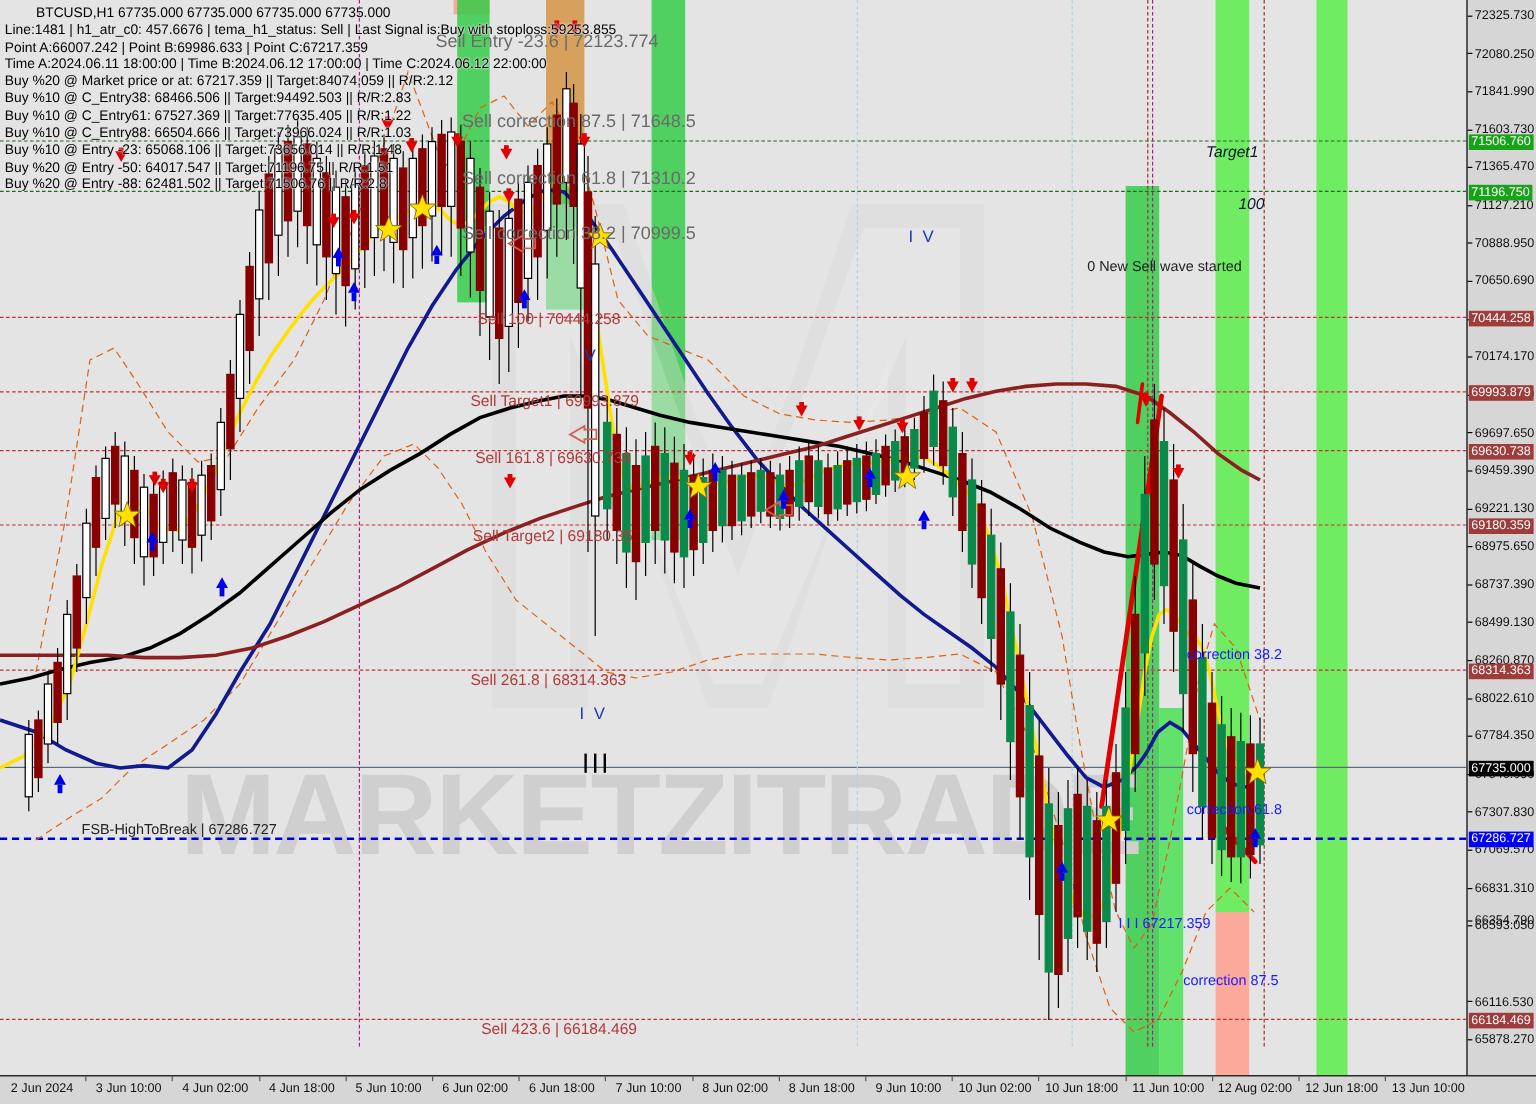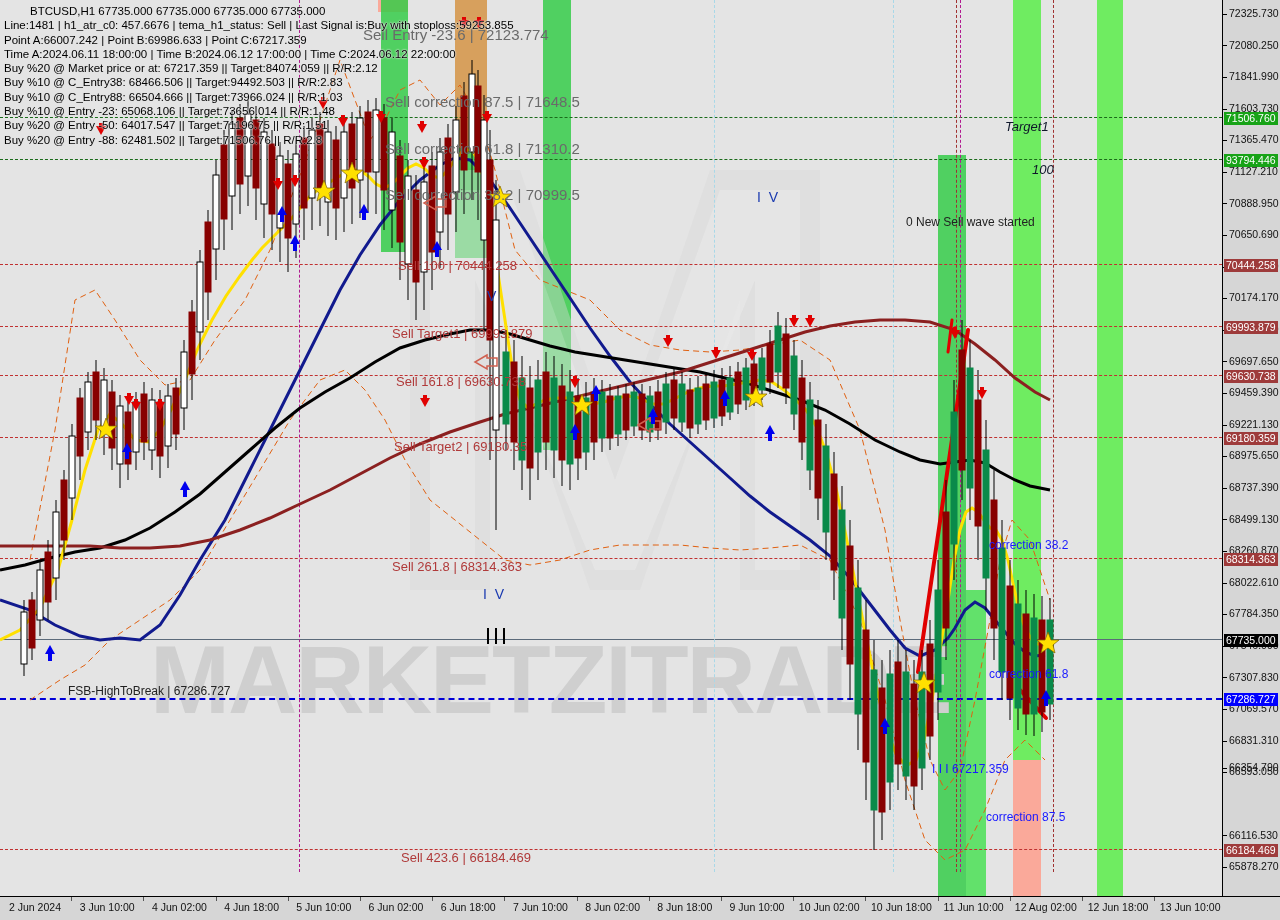--- a/index.html
+++ b/index.html
@@ -660,20 +660,21 @@
       </div>
 
     <div id="header">
       <div class="hrow title">BTCUSD,H1  67735.000 67735.000 67735.000 67735.000</div>
       <div id="header-lines">
           <div class="hrow">Line:1481 |  h1_atr_c0: 457.6676 |  tema_h1_status: Sell | Last Signal is:Buy with stoploss:59253.855</div>
           <div class="hrow">Point A:66007.242 | Point B:69986.633 | Point C:67217.359</div>
           <div class="hrow">Time A:2024.06.11 18:00:00 | Time B:2024.06.12 17:00:00 | Time C:2024.06.12 22:00:00</div>
           <div class="hrow">Buy %20 @ Market price or at: 67217.359 ||  Target:84074.059 ||  R/R:2.12</div>
           <div class="hrow">Buy %10 @ C_Entry38: 68466.506 ||  Target:94492.503 ||  R/R:2.83</div>
+          <div class="hrow">Buy %10 @ C_Entry61: 67527.369 ||  Target:77635.405 ||  R/R:1.22</div>
           <div class="hrow">Buy %10 @ C_Entry88: 66504.666 ||  Target:73966.024 ||  R/R:1.03</div>
           <div class="hrow">Buy %10 @ Entry -23: 65068.106 ||  Target:73656.014 ||  R/R:1.48</div>
           <div class="hrow">Buy %20 @ Entry -50: 64017.547 ||  Target:71196.75 ||  R/R:1.51</div>
           <div class="hrow">Buy %20 @ Entry -88: 62481.502 ||  Target:71506.76 ||  R/R:2.8</div>
         </div>
     </div>
   </div>
 
   <div id="yaxis">
       <div class="ytick" style="top: 8px;"><span class="tk"></span>72325.730</div>
@@ -698,21 +699,21 @@
       <div class="ytick" style="top: 608.4px;"><span class="tk"></span>67784.350</div>
       <div class="ytick" style="top: 640px;"><span class="tk"></span>67546.090</div>
       <div class="ytick" style="top: 671.6px;"><span class="tk"></span>67307.830</div>
       <div class="ytick" style="top: 703.2px;"><span class="tk"></span>67069.570</div>
       <div class="ytick" style="top: 734.8px;"><span class="tk"></span>66831.310</div>
       <div class="ytick" style="top: 766.4px;"><span class="tk"></span>66593.050</div>
       <div class="ytick" style="top: 762px;"><span class="tk"></span>66354.790</div>
       <div class="ytick" style="top: 829.6px;"><span class="tk"></span>66116.530</div>
       <div class="ytick" style="top: 861.2px;"><span class="tk"></span>65878.270</div>
       <div class="ylabel green" style="top: 112px;">71506.760</div>
-      <div class="ylabel green" style="top: 154px;">93794.446</div>
+      <div class="ylabel green" style="top: 154px;">71196.750</div>
       <div class="ylabel red" style="top: 259px;">70444.258</div>
       <div class="ylabel red" style="top: 321px;">69993.879</div>
       <div class="ylabel red" style="top: 370px;">69630.738</div>
       <div class="ylabel red" style="top: 432px;">69180.359</div>
       <div class="ylabel red" style="top: 553px;">68314.363</div>
       <div class="ylabel black" style="top: 634px;">67735.000</div>
       <div class="ylabel blue" style="top: 693px;">67286.727</div>
       <div class="ylabel red" style="top: 844px;">66184.469</div>
     </div>
 

